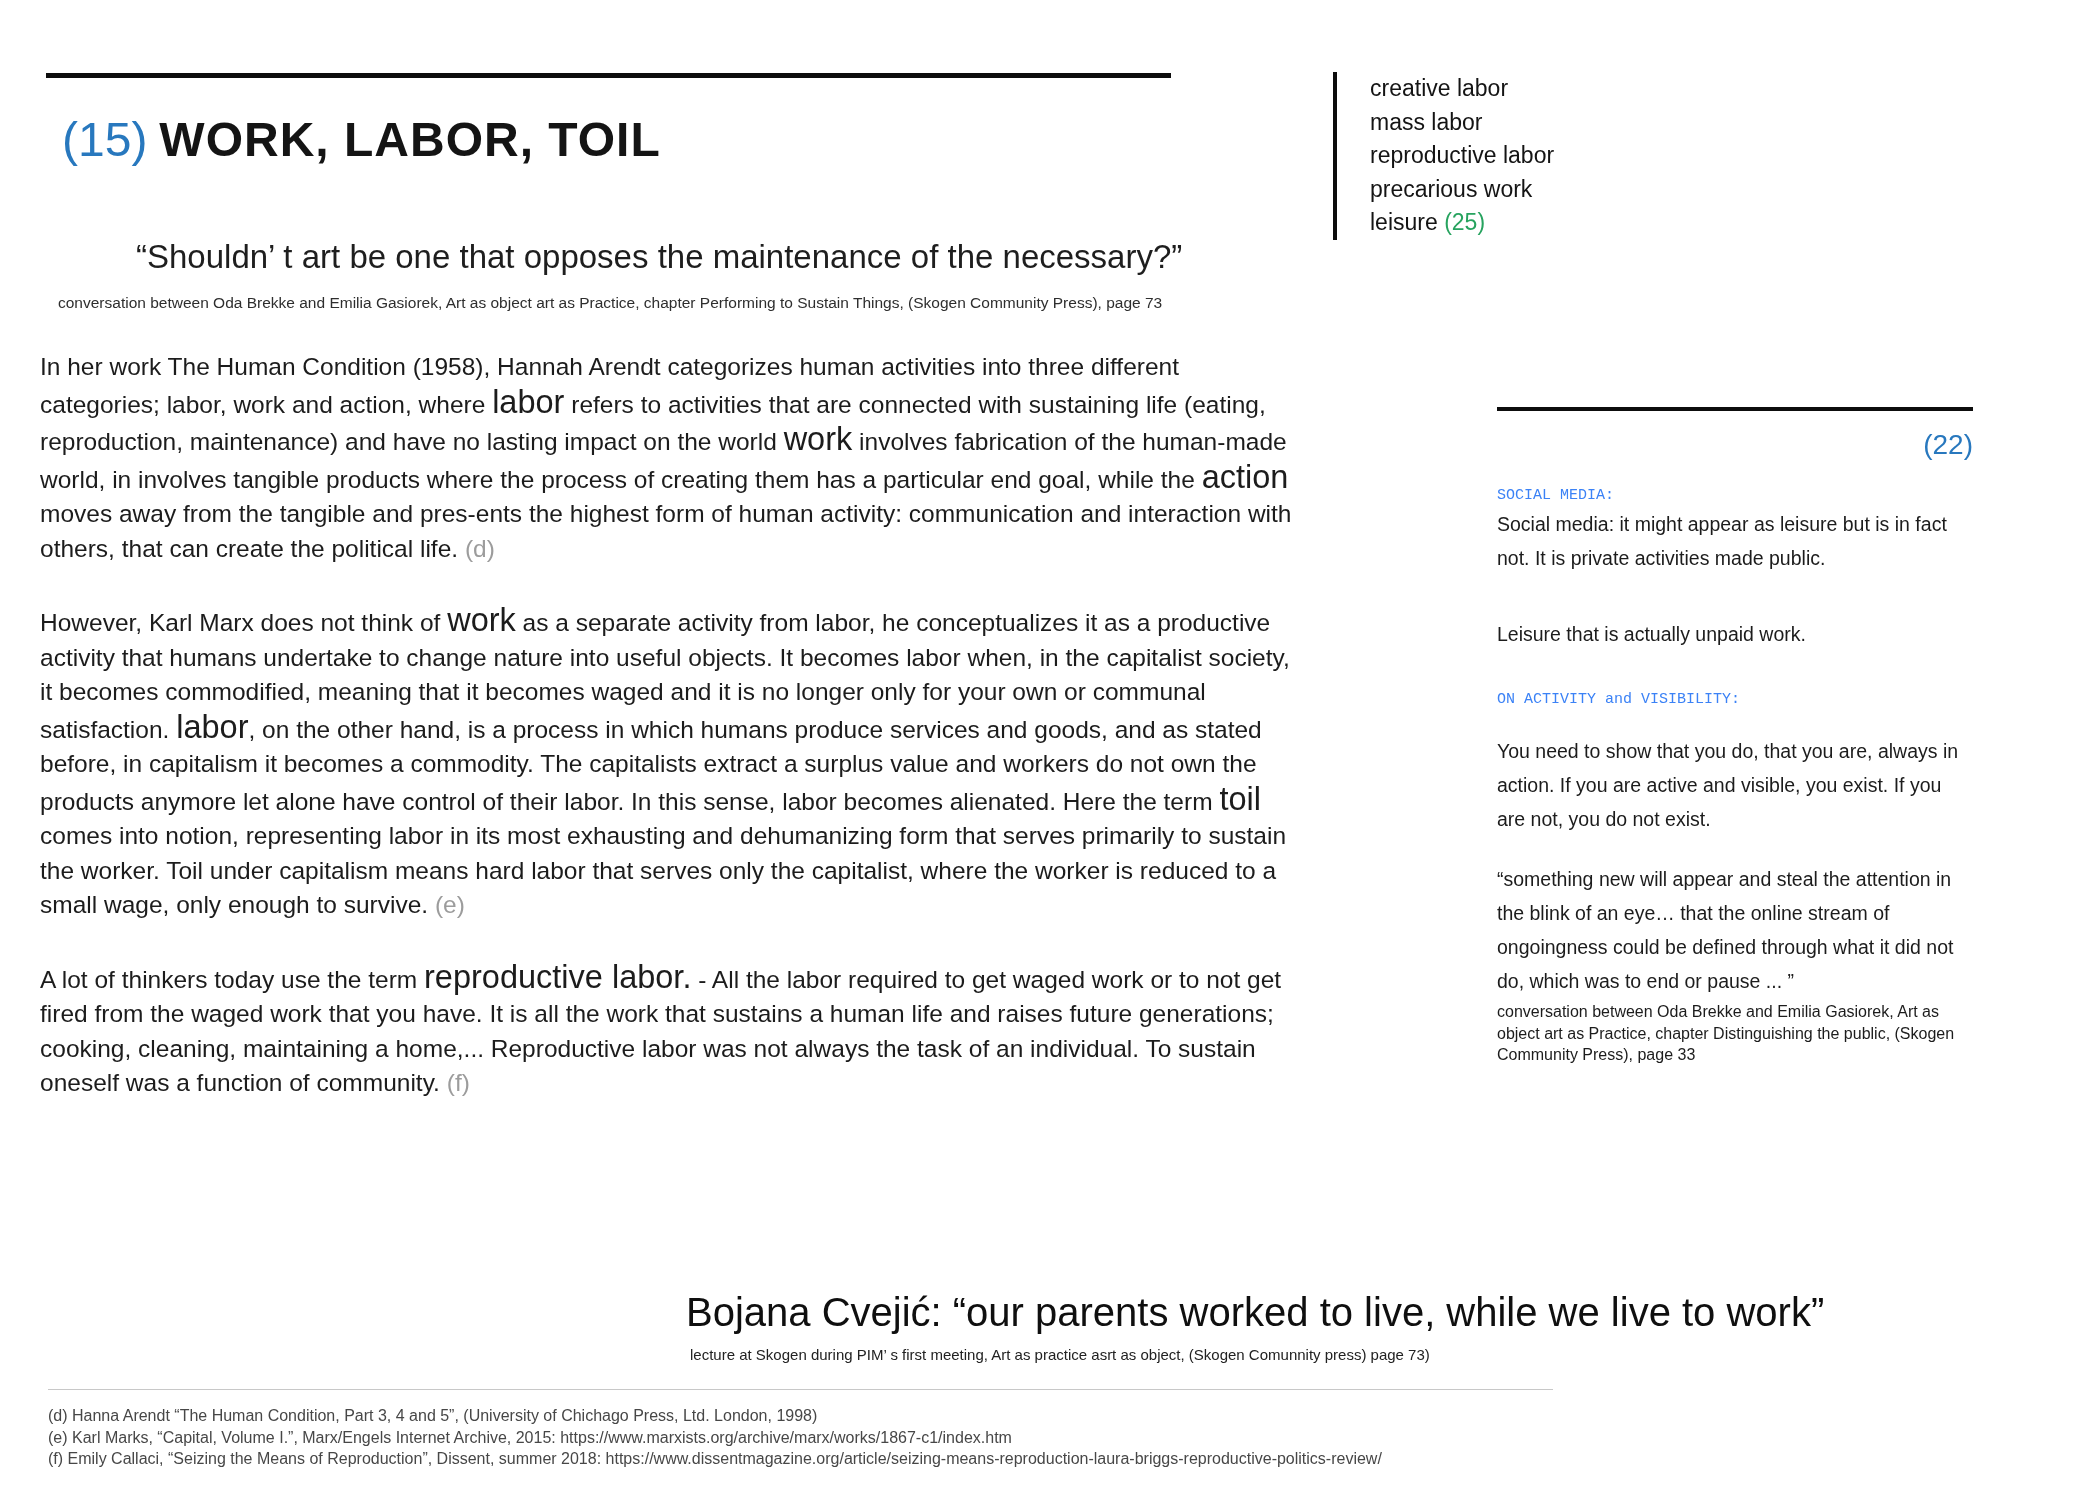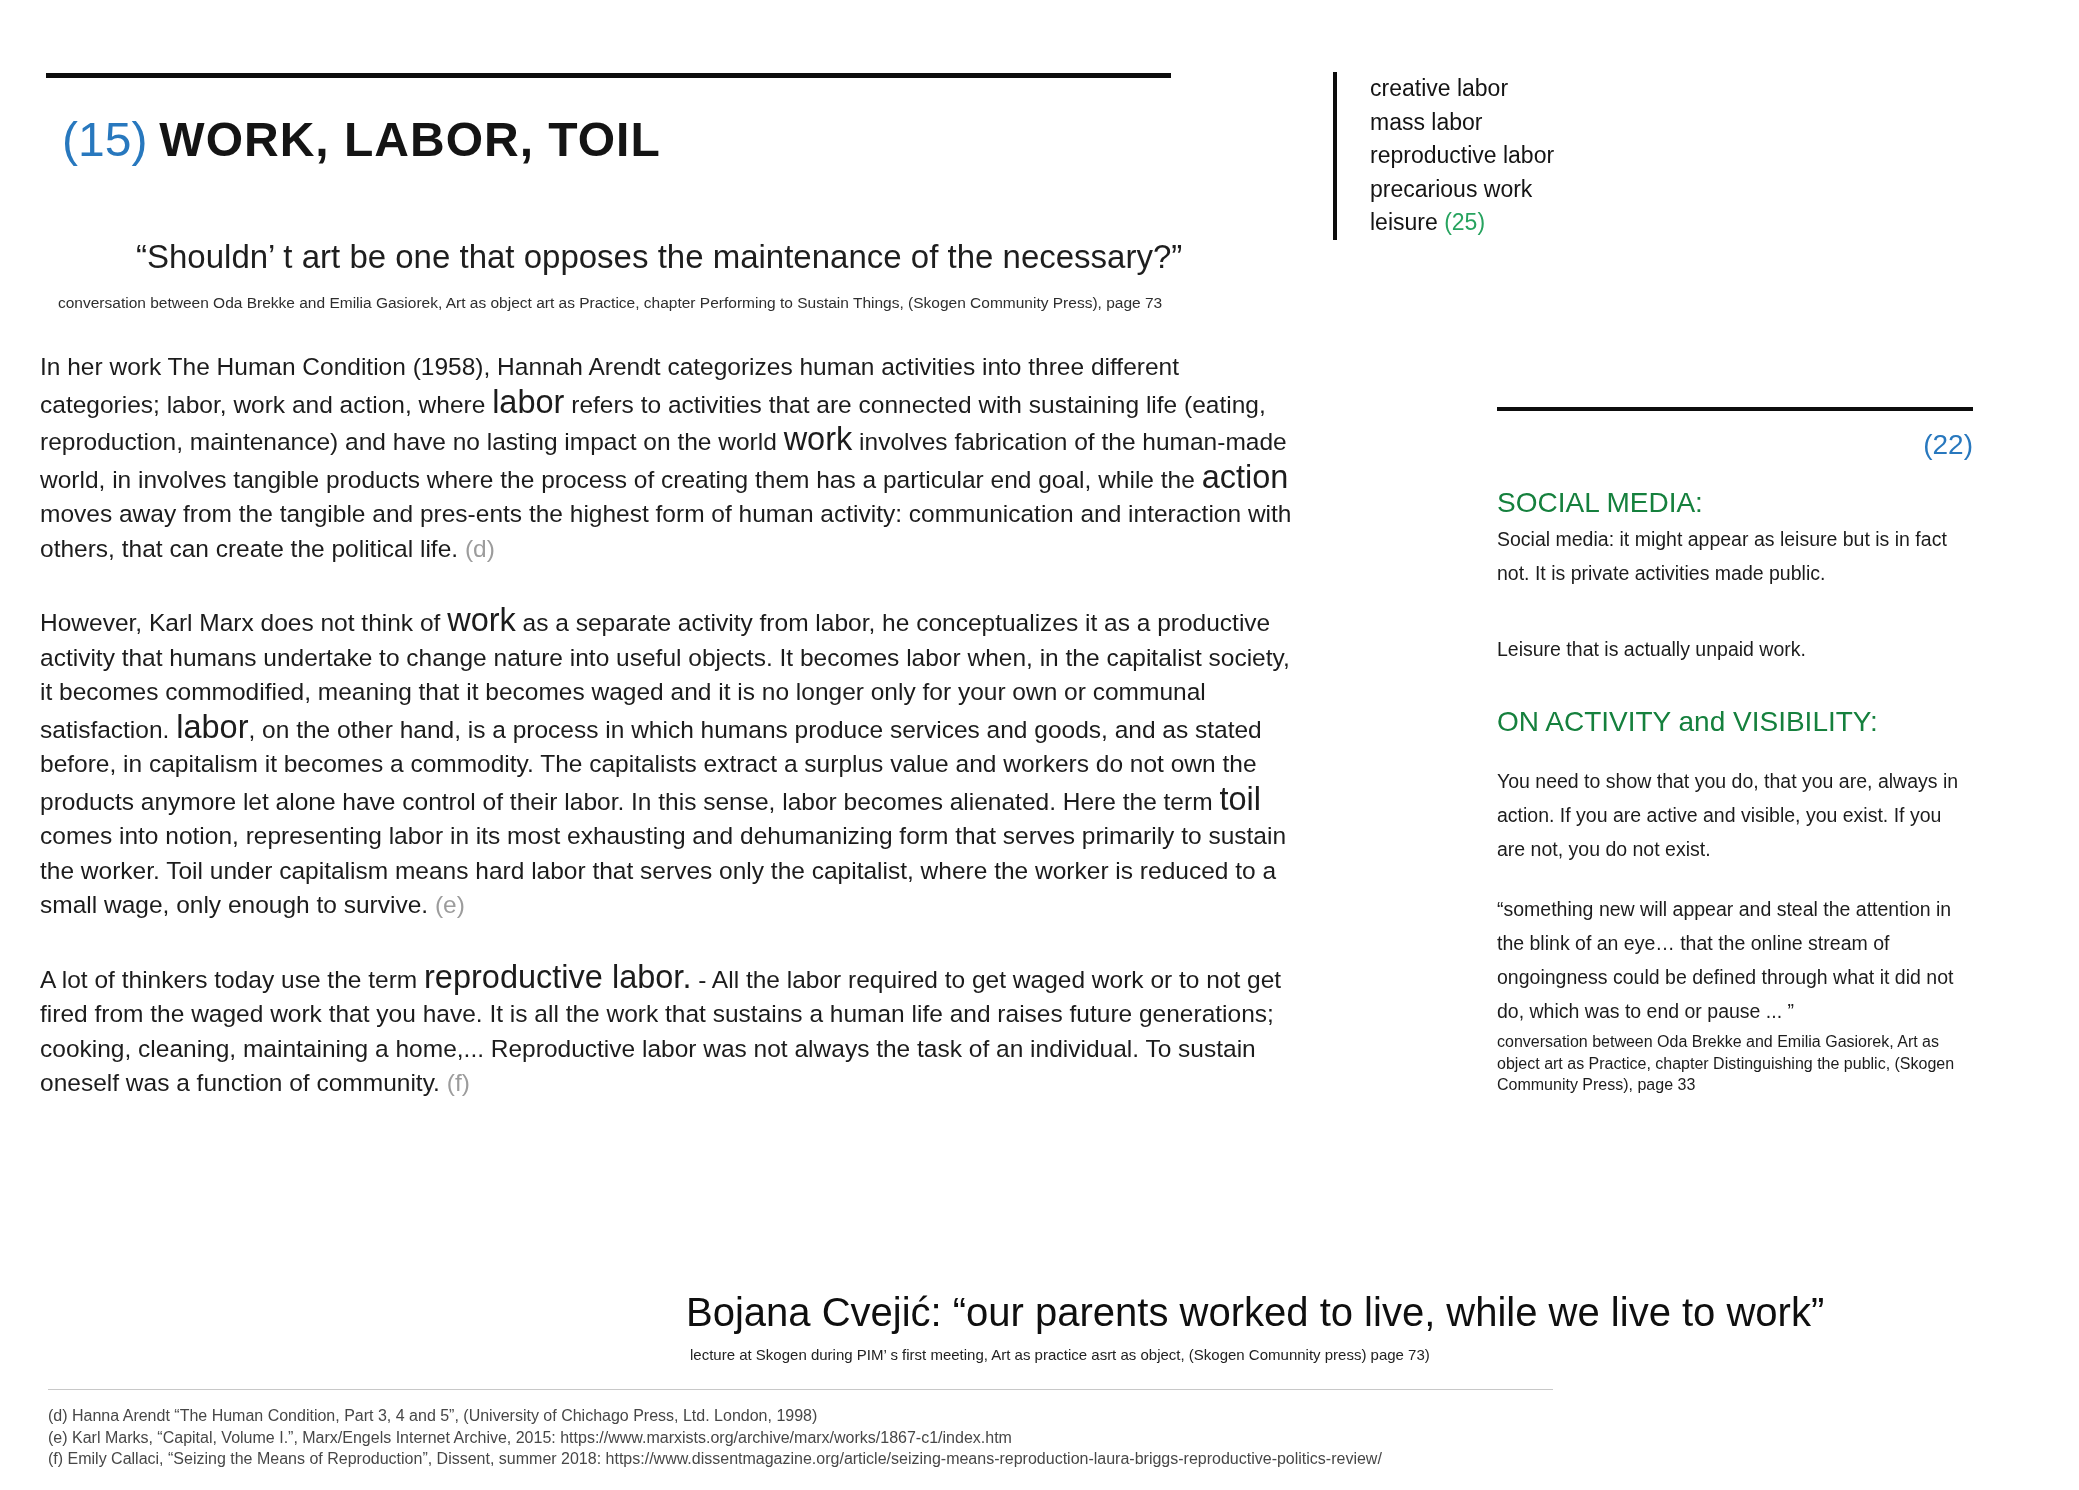--- a/index.html
+++ b/index.html
@@ -53,21 +53,21 @@
     color: #1c1c1c; text-align: left;
   }
   .body-col p { margin-bottom: 37px; }
   .seg-big { font-size: 32.5px; line-height: 34.5px; }
   .seg-gray { color: #9c9c9c; }
 
   
   .side-col { position: absolute; left: 1497px; top: 407px; width: 476px; color: #1c1c1c; }
   .side-rule { height: 4px; background: #0d0d0d; margin-bottom: 18px; }
   .side-num { font-size: 28px; color: var(--accent-blue, #2878be); margin-bottom: 26px; text-align: right; }
-  .side-heading { font-size: 28px; font-weight: 400; margin-bottom: 3px; color: #15803d; }
+  .side-heading { font-size: 15px; font-weight: 400; margin-bottom: 3px; color: #3b82f6; font-family: Liberation Mono, monospace; }
   .side-heading.space-after { margin-bottom: 26px; margin-top: 40px; }
   .side-text { font-size: 19.5px; line-height: 34px; }
   .mb-sm { margin-bottom: 10px; }
   .mb-md { margin-bottom: 20px; margin-top: 42px; }
   .mb-lg { margin-bottom: 26px; }
   .side-quote { margin-bottom: 3px; }
   .side-attr { font-size: 16px; line-height: 21.5px; color: #1c1c1c; }
 
   
   .bottom-quote {

